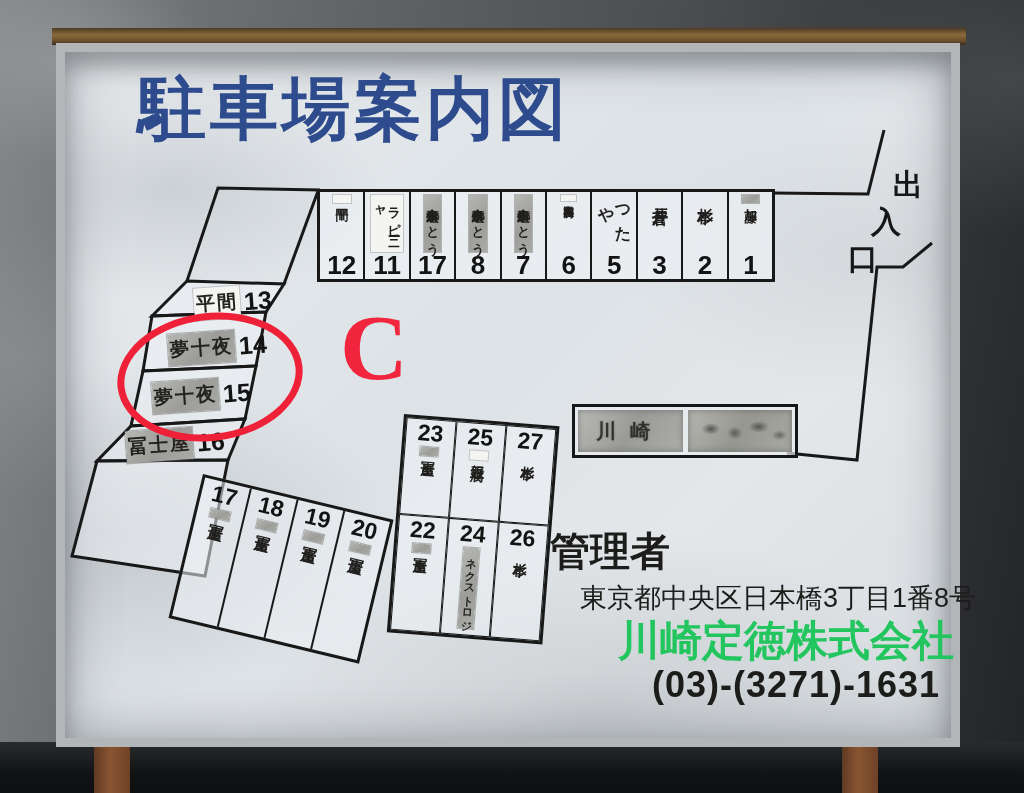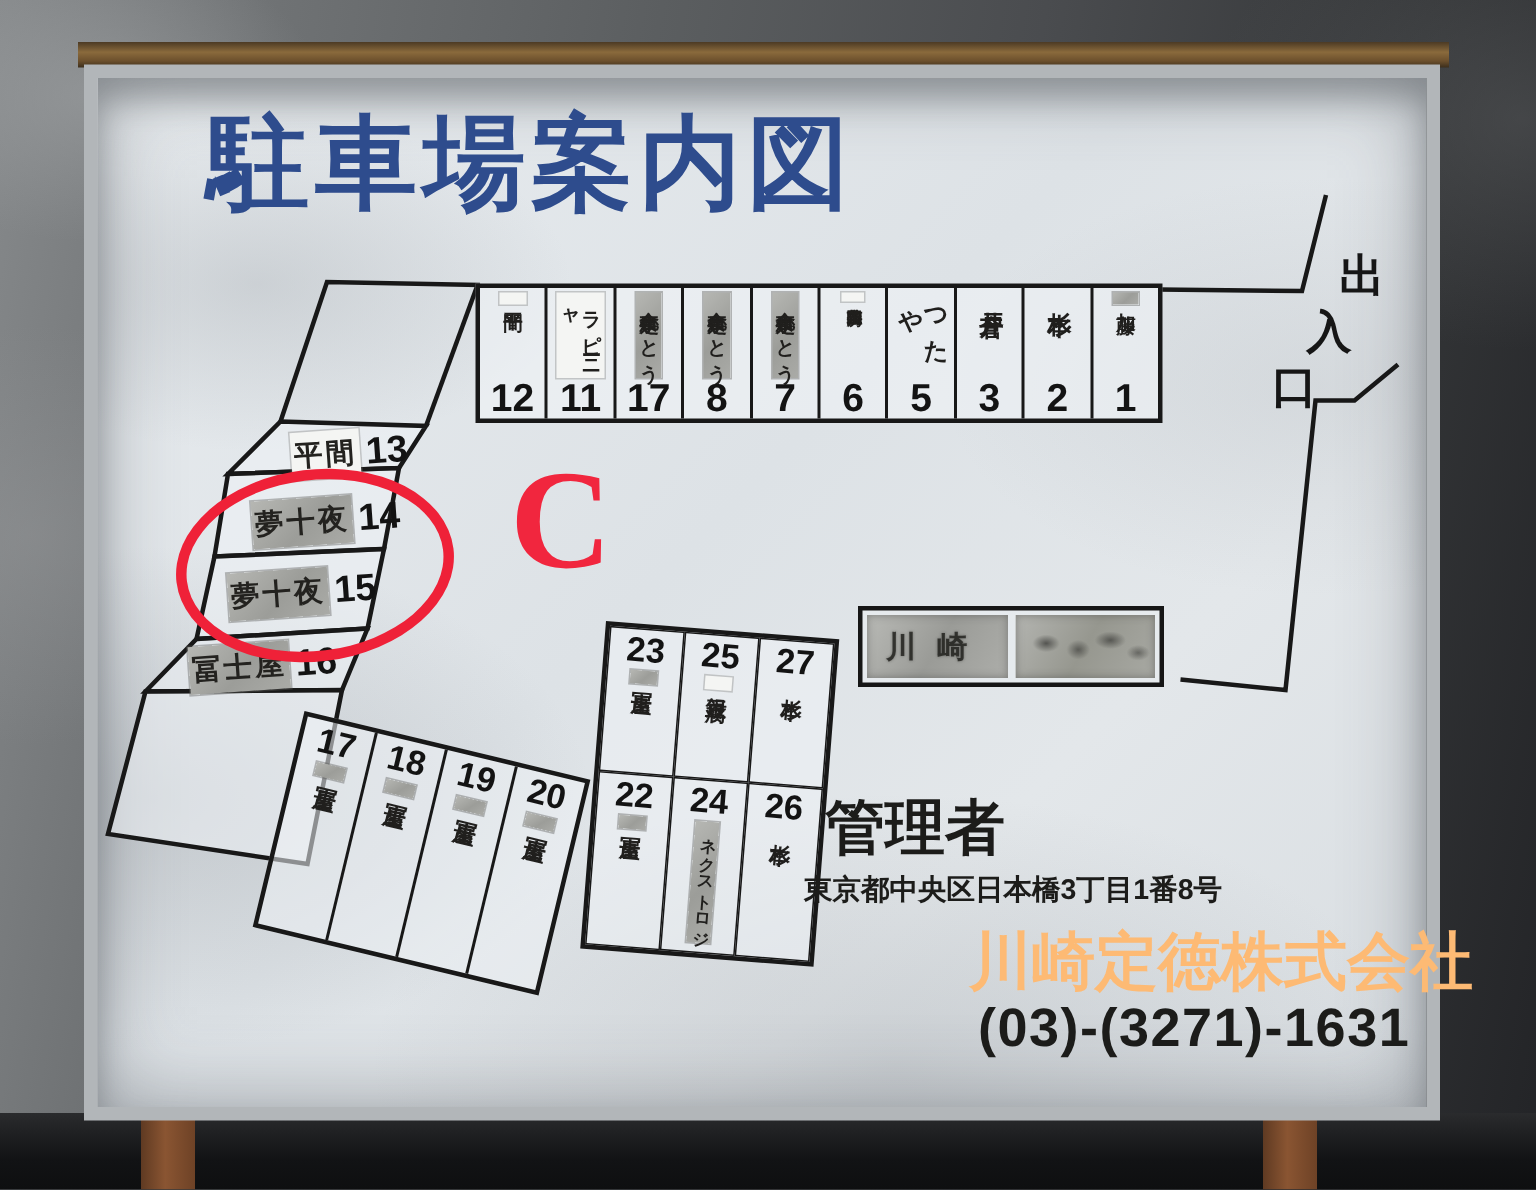--- a/index.html
+++ b/index.html
@@ -87,43 +87,43 @@
     transform:rotate(4.5deg);transform-origin:0 0;
     display:grid;grid-template-columns:repeat(3,1fr);grid-template-rows:97px 116px;
     border:3px solid #181818;box-sizing:border-box;background:rgba(238,242,245,.55);}
   .block-b .cell{display:flex;flex-direction:column;align-items:center;
     padding:2px 0;border:1.4px solid #181818;min-width:0;}
   .block-b .num{font-size:23px;}
   .block-b .name{margin-top:2px;font-size:14px;}
   .block-b .cell[data-name="spot-24"] .name{font-size:11px;letter-spacing:0;}
 
   
-  .long-box{position:absolute;left:572px;top:404px;width:204px;height:54px;
+  .long-box{position:absolute;left:572px;top:404px;width:226px;height:54px;
     border:3.5px solid #161616;box-sizing:border-box;display:flex;gap:5px;
     padding:3px;background:rgba(232,236,239,.7);}
   .plate{flex:1;background:linear-gradient(120deg,#b9bab6,#9a9b97 50%,#adaeaa);
     display:flex;align-items:center;justify-content:center;
     box-shadow:inset 0 0 6px rgba(70,70,68,.5);}
   .plate-text{font-size:20px;font-weight:700;color:rgba(28,28,24,.78);
     letter-spacing:14px;text-shadow:0 0 2px rgba(28,28,24,.4);}
   .plate.faded{background:
       radial-gradient(14px 9px at 22% 45%, rgba(30,30,28,.6), transparent 65%),
       radial-gradient(12px 10px at 45% 55%, rgba(30,30,28,.5), transparent 65%),
       radial-gradient(16px 9px at 68% 40%, rgba(30,30,28,.55), transparent 65%),
       radial-gradient(12px 8px at 88% 60%, rgba(30,30,28,.45), transparent 65%),
       linear-gradient(120deg,#b4b5b1,#96978f 50%,#a8a9a3);}
 
   
   .ent{position:absolute;font-size:30px;font-weight:800;color:#161616;line-height:1;}
   .e0{left:893px;top:170px;} .e1{left:871px;top:207px;} .e2{left:848px;top:244px;}
 
   
   .mgr-h{position:absolute;left:550px;top:524px;font-size:40px;font-weight:700;color:#1c1c1a;}
-  .mgr-a{position:absolute;left:536px;top:580px;font-size:19px;font-weight:700;color:#1c1c1a;white-space:nowrap;}
-  .mgr-c{position:absolute;left:618px;top:613px;font-size:42px;font-weight:800;color:#fdba74;white-space:nowrap;margin-left:28px;}
+  .mgr-a{position:absolute;left:580px;top:580px;font-size:27px;font-weight:400;color:#1c1c1a;white-space:nowrap;}
+  .mgr-c{position:absolute;left:618px;top:613px;font-size:42px;font-weight:800;color:#22c55e;white-space:nowrap;}
   .mgr-p{position:absolute;left:652px;top:664px;font-size:36px;font-weight:700;color:#1c1c1a;letter-spacing:1px;}
 
   
   .red-ellipse{position:absolute;left:117px;top:313px;width:172px;height:114px;
     border:7px solid #ef2138;border-radius:50%;transform:rotate(-7deg);}
   .red-c{position:absolute;left:340px;top:300px;font-size:94px;line-height:1;
     font-family:"Liberation Serif",serif;font-weight:600;color:#f1263e;}
 </style>
 </head>
 <body>

